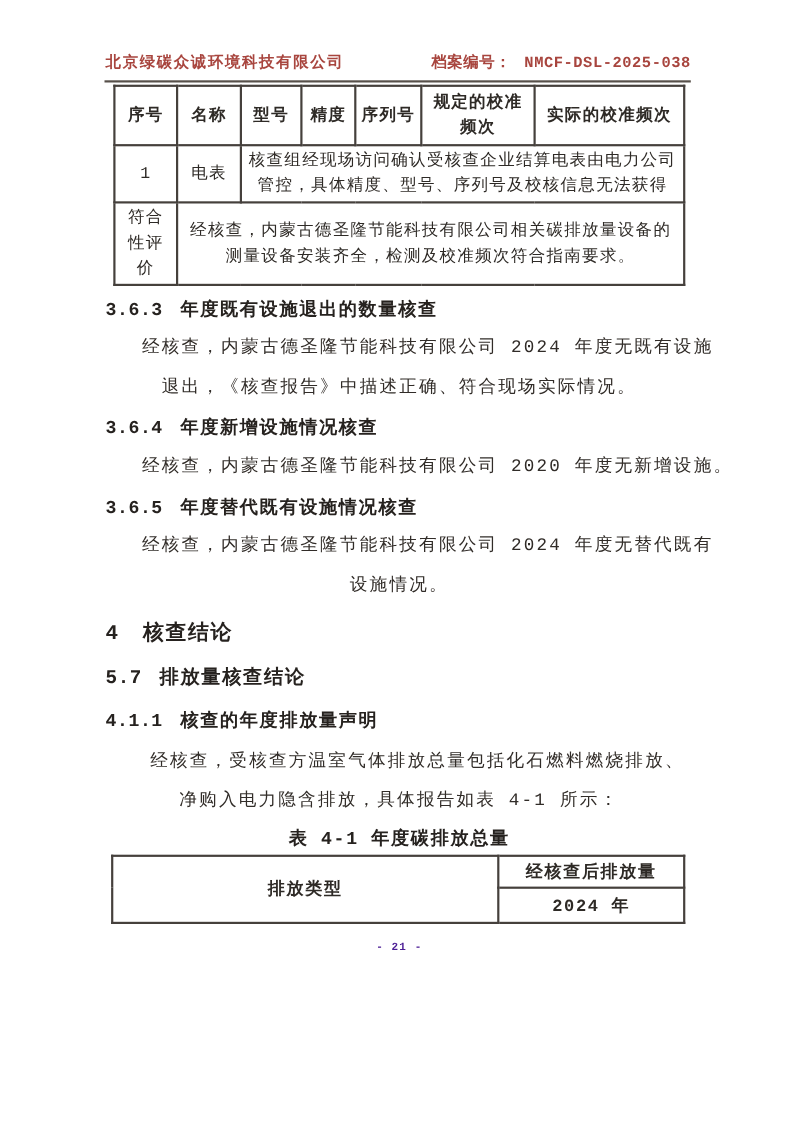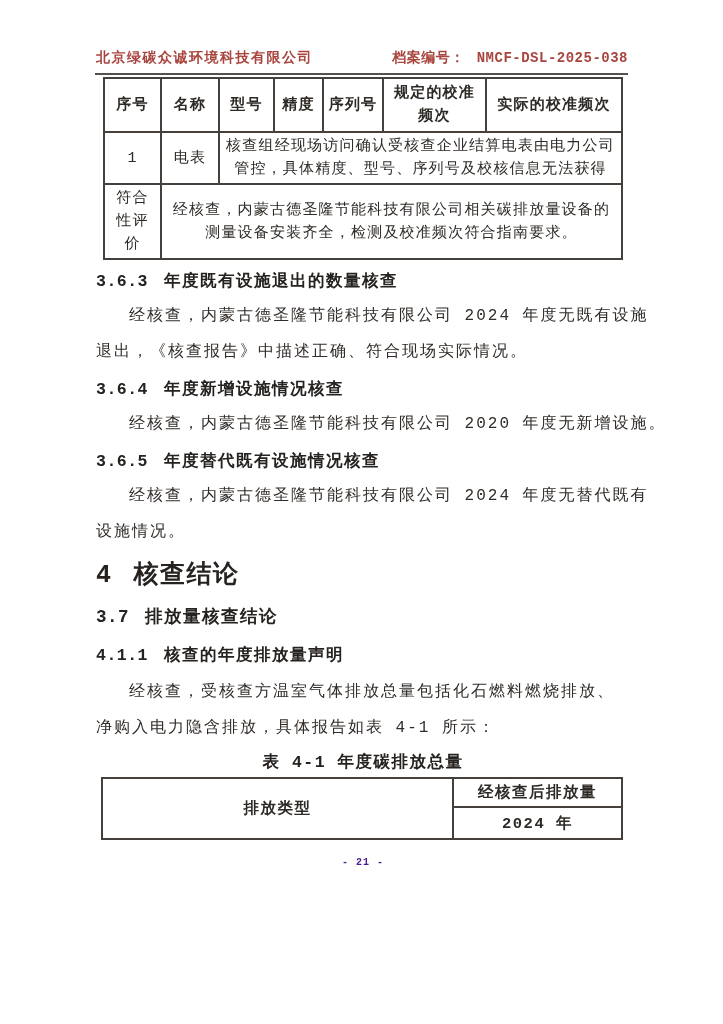--- a/index.html
+++ b/index.html
@@ -51,25 +51,25 @@
   .t3 .hrow { height: 54px; }
   .t3 .r1 { height: 48px; }
   .t3 .r2 { height: 50px; }
   .heading {
     font-weight: 700; color: #26221f; letter-spacing: 1.5px;
     font-size: 16.5px; line-height: 24px;
   }
   .heading .no { margin-right: 16px; letter-spacing: 0.5px; }
   .h-363 { margin-top: 10px; }
   .h-364, .h-365 { margin-top: 8px; }
-  .h-4 { margin-top: 12px; font-size: 25px; line-height: 28px; }
+  .h-4 { margin-top: 12px; font-size: 19px; line-height: 28px; }
   .h-4 .no { margin-right: 22px; }
   .h-41 { margin-top: 14px; font-size: 17.5px; line-height: 26px; }
   .h-411 { margin-top: 14px; }
-  .sec-body { margin-top: 4px; }
+  .sec-body { margin-top: 4px; text-align: center; }
   .sec-body .bodyline { line-height: 36px; letter-spacing: 2px; }
   .p-411 { margin-top: 6px; }
   .t4-title { margin-top: 6px; }
   .t4 { margin-top: 3px; margin-left: 5px; width: 520px; }
   .t4 th, .t4 td {
     border: 2px solid #45403c;
     text-align: center; vertical-align: middle;
     font-size: 15.5px; font-weight: 700; letter-spacing: 1.5px;
     color: #2e2a26; padding: 2px 4px;
   }
@@ -151,21 +151,21 @@
     <div class="sec-body">
       <div class="bodyline indent">经核查，内蒙古德圣隆节能科技有限公司 2024 年度无替代既有</div>
       <div class="bodyline">设施情况。</div>
     </div>
 
     <div class="heading h-4">
       <span class="no">4</span><span>核查结论</span>
     </div>
 
     <div class="heading h-41">
-      <span class="no">3.7</span><span>排放量核查结论</span>
+      <span class="no">5.7</span><span>排放量核查结论</span>
     </div>
 
     <div class="heading h-411">
       <span class="no">4.1.1</span><span>核查的年度排放量声明</span>
     </div>
     <div class="sec-body p-411">
       <div class="bodyline indent">经核查，受核查方温室气体排放总量包括化石燃料燃烧排放、</div>
       <div class="bodyline">净购入电力隐含排放，具体报告如表 4-1 所示：</div>
     </div>
 

